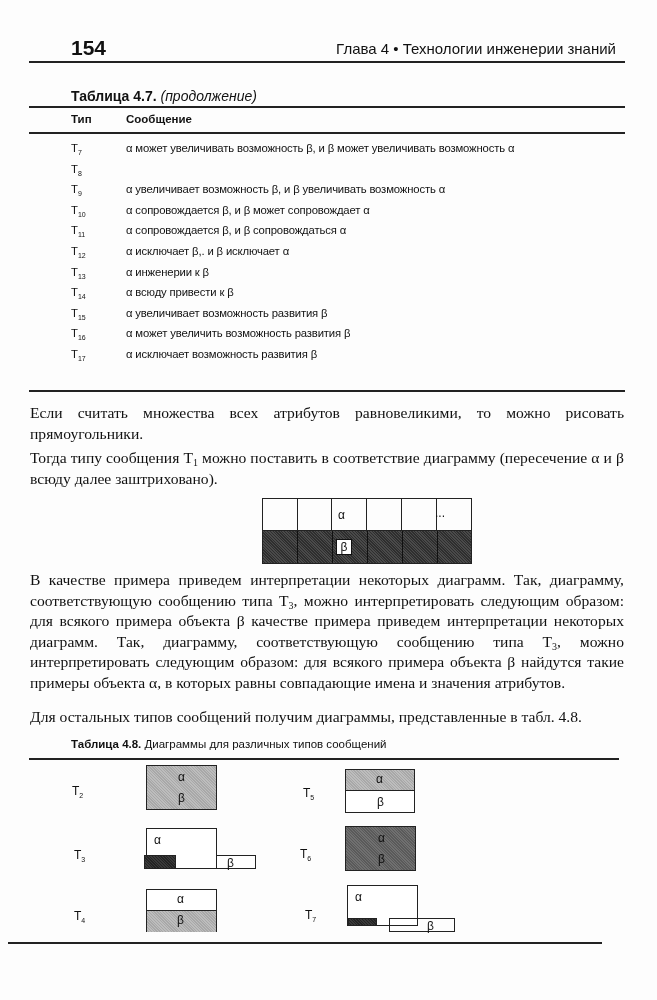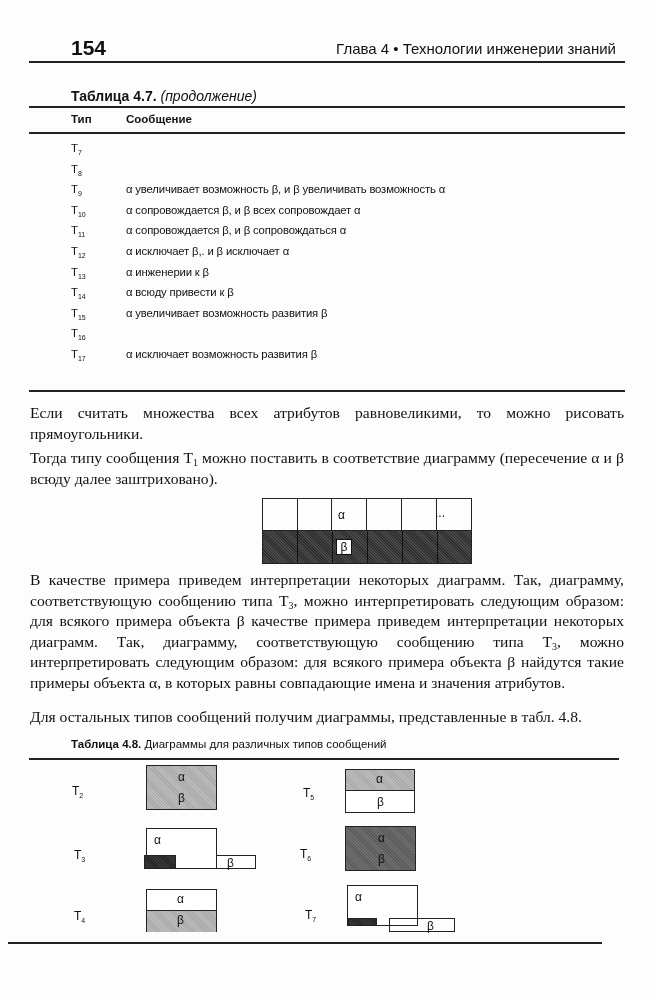--- a/index.html
+++ b/index.html
@@ -72,31 +72,32 @@
   <i>(продолжение)</i>
 </div>
 <div id="t47-rule-top" class="abs rule"></div>
 <div id="t47-head-type" class="abs sans">Тип</div>
 <div id="t47-head-msg" class="abs sans">Сообщение</div>
 <div id="t47-rule-head" class="abs rule"></div>
 
 <div id="t47-body">
     <div class="t47-row sans" style="top: 142px;">
       <span class="type"><span>T</span><sub>7</sub></span>
+      <span class="msg">α может увеличивать возможность β, и β может увеличивать возможность α</span>
     </div>
     <div class="t47-row sans" style="top: 162.6px;">
       <span class="type"><span>T</span><sub>8</sub></span>
     </div>
     <div class="t47-row sans" style="top: 183.2px;">
       <span class="type"><span>T</span><sub>9</sub></span>
       <span class="msg">α увеличивает возможность β, и β увеличивать возможность α</span>
     </div>
     <div class="t47-row sans" style="top: 203.8px;">
       <span class="type"><span>T</span><sub>10</sub></span>
-      <span class="msg">α сопровождается β, и β всех сопровождает α</span>
+      <span class="msg">α сопровождается β, и β может сопровождает α</span>
     </div>
     <div class="t47-row sans" style="top: 224.4px;">
       <span class="type"><span>T</span><sub>11</sub></span>
       <span class="msg">α сопровождается β, и β сопровождаться α</span>
     </div>
     <div class="t47-row sans" style="top: 245px;">
       <span class="type"><span>T</span><sub>12</sub></span>
       <span class="msg">α исключает β,. и β исключает α</span>
     </div>
     <div class="t47-row sans" style="top: 265.6px;">
@@ -106,20 +107,21 @@
     <div class="t47-row sans" style="top: 286.2px;">
       <span class="type"><span>T</span><sub>14</sub></span>
       <span class="msg">α всюду привести к β</span>
     </div>
     <div class="t47-row sans" style="top: 306.8px;">
       <span class="type"><span>T</span><sub>15</sub></span>
       <span class="msg">α увеличивает возможность развития β</span>
     </div>
     <div class="t47-row sans" style="top: 327.4px;">
       <span class="type"><span>T</span><sub>16</sub></span>
+      <span class="msg">α может увеличить возможность развития β</span>
     </div>
     <div class="t47-row sans" style="top: 348px;">
       <span class="type"><span>T</span><sub>17</sub></span>
       <span class="msg">α исключает возможность развития β</span>
     </div>
   </div>
 
 <div id="t47-rule-bottom" class="abs rule"></div>
 
 <div id="p1" class="abs para serif">Если считать множества всех атрибутов равновеликими, то можно рисовать прямоугольники.</div>

